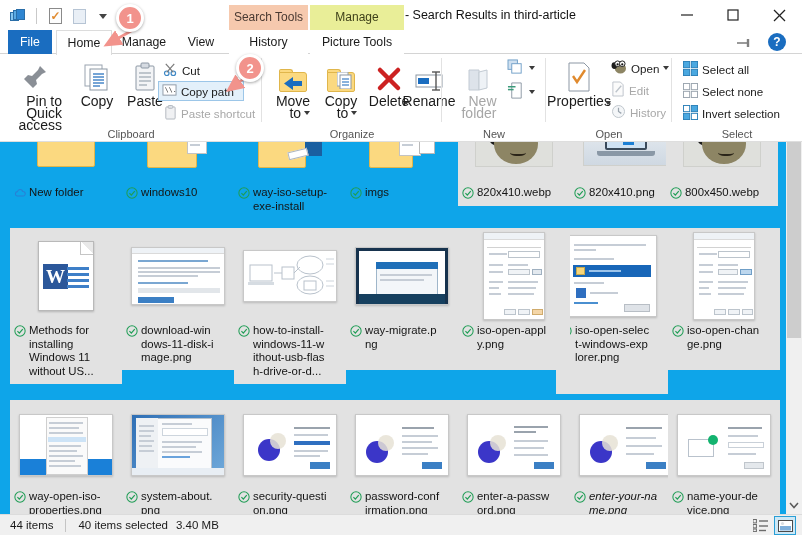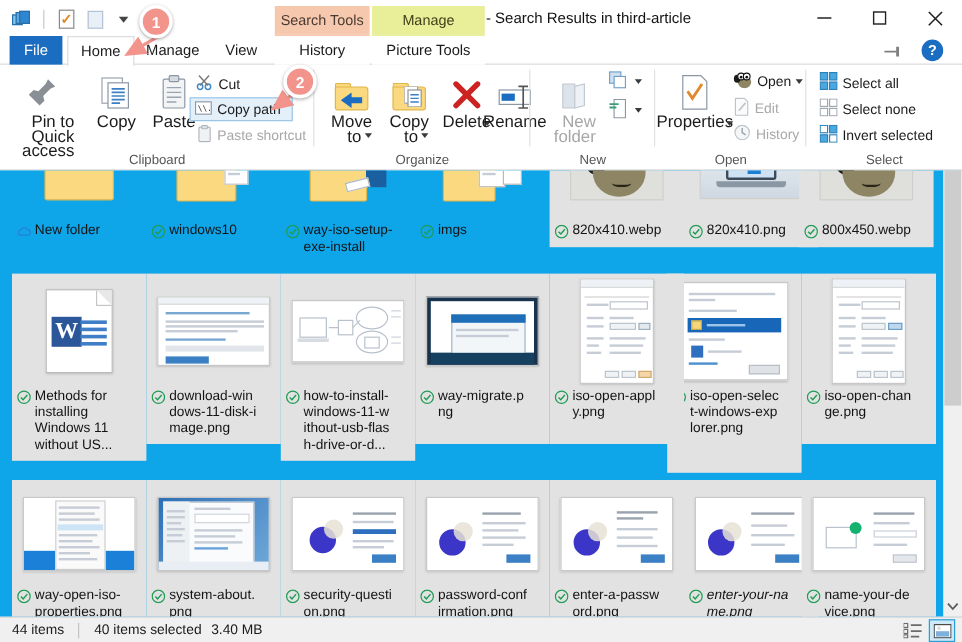--- a/index.html
+++ b/index.html
@@ -504,21 +504,21 @@
       </div>
       <div class="smbtn" style="left:8px; top:49px;">
         <span>
           <svg width="15" height="15" viewBox="0 0 16 16">
             <rect x="0.5" y="0.5" width="6.6" height="6.6" fill="#fff" stroke="#2a7fb8"></rect>
             <rect x="8.9" y="0.5" width="6.6" height="6.6" fill="#4aa8e0" stroke="#2a7fb8"></rect>
             <rect x="0.5" y="8.9" width="6.6" height="6.6" fill="#4aa8e0" stroke="#2a7fb8"></rect>
             <rect x="8.9" y="8.9" width="6.6" height="6.6" fill="#fff" stroke="#2a7fb8"></rect>
           </svg>
         </span>
-        <span>Invert selected</span>
+        <span>Invert selection</span>
       </div>
       <div class="glabel">Select</div>
     </div>
   </div>
 
   <div class="content">
 
     <div class="cell" style="left:10px; top:-42px;">
       <div class="thumbwrap" style="height:86px;">
         <div class="fold" style="width:58px;height:48px;transform:scale(1.0);">

